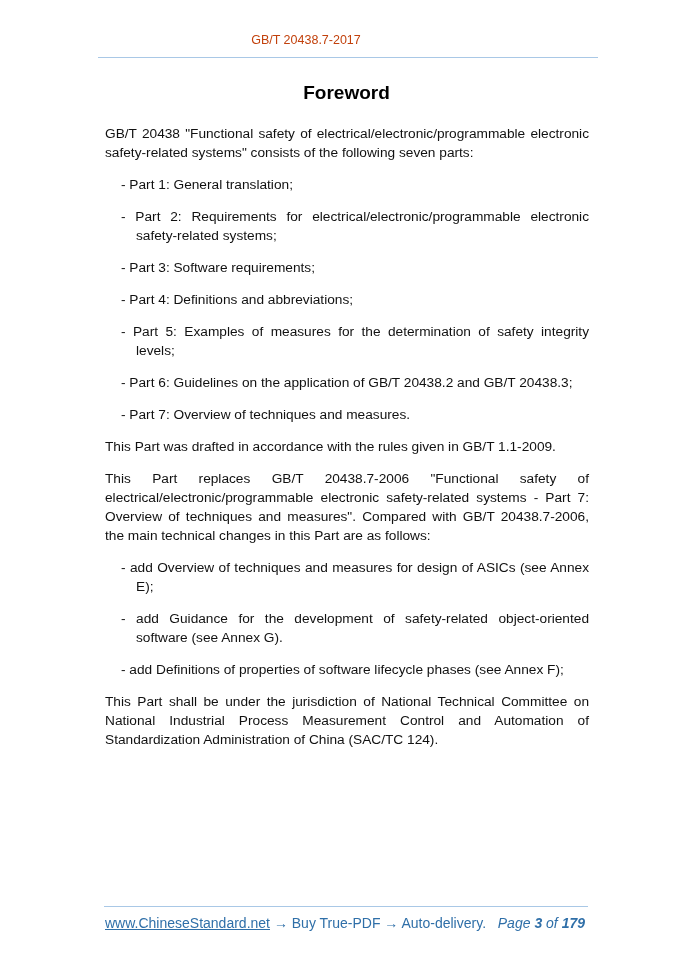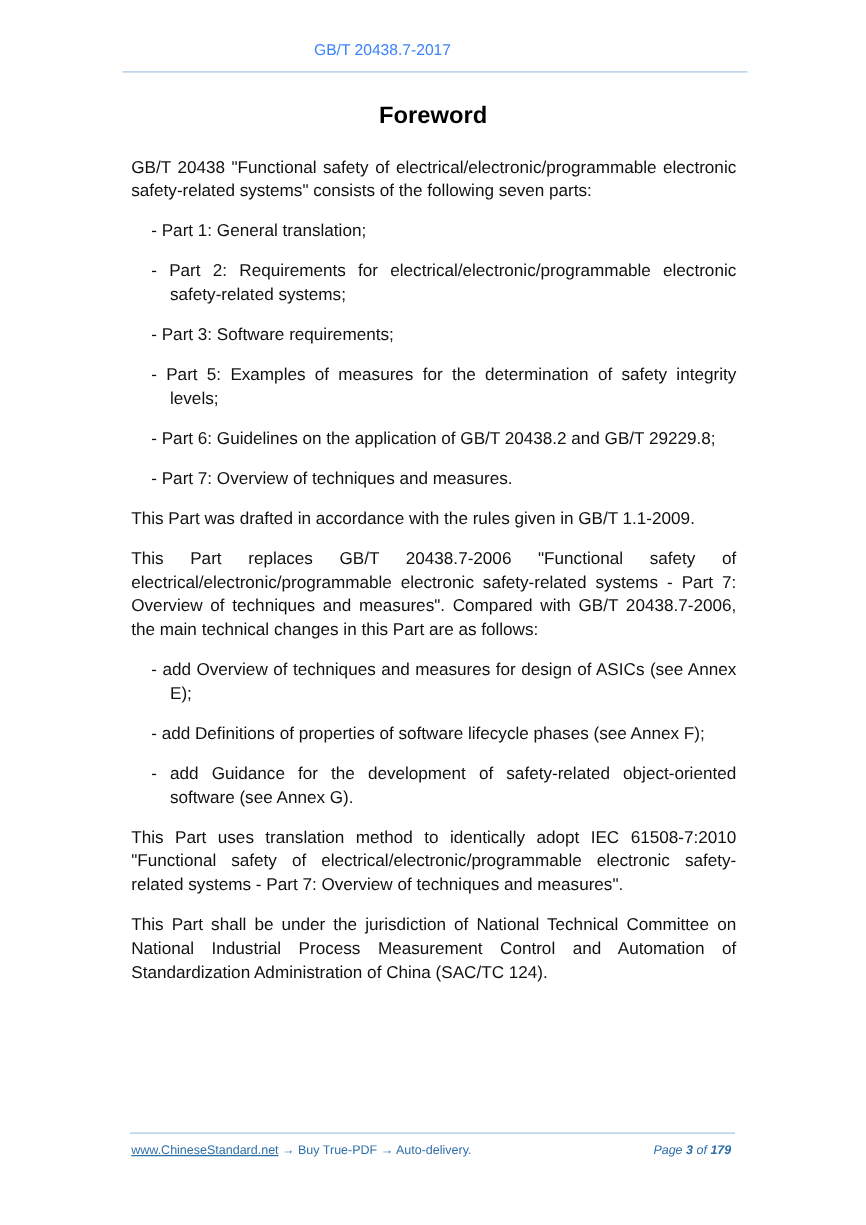--- a/index.html
+++ b/index.html
@@ -1,53 +1,53 @@
 <!DOCTYPE html>
 <html><head>
 <meta charset="utf-8">
 <style>
   html, body { margin: 0; padding: 0; background: #ffffff; }
   body { width: 693px; height: 980px; position: relative; overflow: hidden;
          font-family: "Liberation Sans", sans-serif; color: #111111; }
   .header-title { position: absolute; top: 33px; left: 0; width: 612px; text-align: center;
-                  font-size: 12.5px; color: #3b82f6; }
+                  font-size: 12.5px; color: #c2410c; }
   .header-rule { position: absolute; top: 57px; left: 98px; width: 500px; height: 1px; background: #a9c8e6; }
   .page-title { position: absolute; top: 82px; left: 0; width: 693px; text-align: center;
                 font-size: 19px; font-weight: bold; color: #000; }
   .body { position: absolute; top: 124px; left: 105px; width: 484px; font-size: 13.7px; line-height: 19px; }
   .para { margin: 0 0 13px 0; text-align: justify; }
   .item { margin: 0 0 13px 0; padding-left: 31px; text-indent: -15px; text-align: justify; }
   .footer-rule { position: absolute; top: 906px; left: 104px; width: 484px; height: 1px; background: #a9c8e6; }
-  .footer { position: absolute; top: 915px; left: 105px; width: 480px; font-size: 10px; color: #2f6fa8; }
+  .footer { position: absolute; top: 915px; left: 105px; width: 480px; font-size: 14px; color: #2f6fa8; }
   .footer a { color: #2f6fa8; text-decoration: underline; }
   .footer .pg { position: absolute; right: 0; top: 0; font-style: italic; }
   .footer .pg b { font-weight: bold; }
 </style>
 </head>
 <body>
 
 <div class="header-title">GB/T 20438.7-2017</div>
 <div class="header-rule"></div>
 
 <div class="page-title">Foreword</div>
 
 <div class="body">
   <p class="para">GB/T 20438 "Functional safety of electrical/electronic/programmable electronic safety-related systems" consists of the following seven parts:</p>
   <p class="item">- Part 1: General translation;</p>
   <p class="item">- Part 2: Requirements for electrical/electronic/programmable electronic safety-related systems;</p>
   <p class="item">- Part 3: Software requirements;</p>
+  <p class="item">- Part 4: Definitions and abbreviations;</p>
   <p class="item">- Part 5: Examples of measures for the determination of safety integrity levels;</p>
-  <p class="item">- Part 6: Guidelines on the application of GB/T 20438.2 and GB/T 29229.8;</p>
+  <p class="item">- Part 6: Guidelines on the application of GB/T 20438.2 and GB/T 20438.3;</p>
   <p class="item">- Part 7: Overview of techniques and measures.</p>
   <p class="para">This Part was drafted in accordance with the rules given in GB/T 1.1-2009.</p>
   <p class="para">This Part replaces GB/T 20438.7-2006 "Functional safety of electrical/electronic/programmable electronic safety-related systems - Part 7: Overview of techniques and measures". Compared with GB/T 20438.7-2006, the main technical changes in this Part are as follows:</p>
   <p class="item">- add Overview of techniques and measures for design of ASICs (see Annex E);</p>
+  <p class="item">- add Guidance for the development of safety-related object-oriented software (see Annex G).</p>
   <p class="item">- add Definitions of properties of software lifecycle phases (see Annex F);</p>
-  <p class="item">- add Guidance for the development of safety-related object-oriented software (see Annex G).</p>
-  <p class="para">This Part uses translation method to identically adopt IEC 61508-7:2010 "Functional safety of electrical/electronic/programmable electronic safety-related systems - Part 7: Overview of techniques and measures".</p>
   <p class="para">This Part shall be under the jurisdiction of National Technical Committee on National Industrial Process Measurement Control and Automation of Standardization Administration of China (SAC/TC 124).</p>
 </div>
 
 <div class="footer-rule"></div>
 <div class="footer">
   <a>www.ChineseStandard.net</a><span> → Buy True-PDF → Auto-delivery.</span>
   <span class="pg">
     <span>Page</span>
     <b>3</b>
     <span>of</span>

